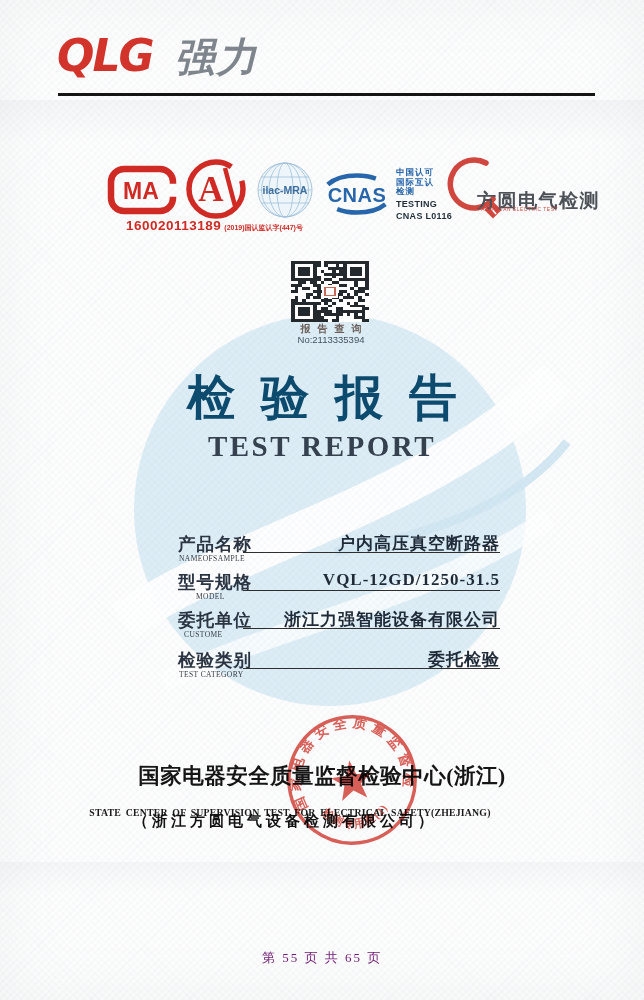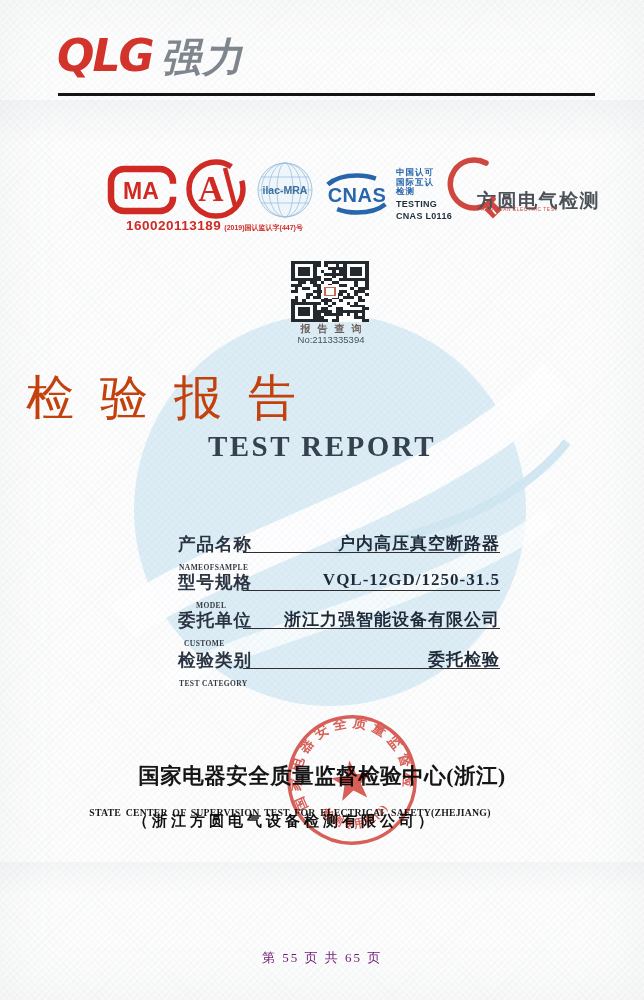--- a/index.html
+++ b/index.html
@@ -18,21 +18,21 @@
       repeating-linear-gradient(45deg, rgba(160,175,190,0.04) 0 1.5px, transparent 1.5px 5px);
   }
   .band { position:absolute; left:0; width:100%; z-index:1; pointer-events:none; }
   .band.b1 { top:100px; height:42px; background:linear-gradient(rgba(190,196,202,0.14), rgba(190,196,202,0)); }
   .band.b2 { top:862px; height:32px; background:linear-gradient(rgba(190,196,202,0.12), rgba(190,196,202,0)); }
 
   
   .logo { position:absolute; left:57px; top:30px; z-index:2; white-space:nowrap;
           font-family:"DejaVu Sans","Liberation Sans",sans-serif; font-style:italic; font-weight:900; }
   .logo .latin { font-size:44px; color:#d2342b; letter-spacing:-2px; }
-  .logo .cn { font-size:40px; color:#7e858c; margin-left:8px; letter-spacing:2px; }
+  .logo .cn { font-size:40px; color:#7e858c; margin-left:22px; letter-spacing:2px; }
   .header-rule { position:absolute; left:58px; top:93px; width:537px; height:2.5px; background:#161616; z-index:2; }
 
   
   .cert { position:absolute; z-index:2; }
   .cma-number { position:absolute; left:92px; top:216px; z-index:2; white-space:nowrap; }
   .cma-number .num { font-family:"Liberation Sans",sans-serif; font-weight:700; font-size:13.5px; color:#cf2a24; letter-spacing:0.5px;margin-left:34px; }
   .cma-number .note { font-family:"Liberation Sans",sans-serif; font-weight:700; font-size:7px; color:#cf2a24; margin-left:3px; }
   .cnas-col { position:absolute; left:396px; top:168px; z-index:2; line-height:9.5px; }
   .cnas-col .zh { font-size:8.5px; color:#2766ab; font-weight:700; letter-spacing:1px; }
   .cnas-col .en { font-family:"Liberation Sans",sans-serif; font-size:9px; font-weight:900; color:#1f2d3a; margin-top:3px; letter-spacing:0.3px; }
@@ -40,32 +40,32 @@
   .fy-en { position:absolute; left:478px; top:207px; z-index:2; font-family:"Liberation Sans",sans-serif; font-size:4.8px; color:#d0473f; letter-spacing:0.6px; white-space:nowrap; }
 
   
   .qr { position:absolute; left:291px; top:261px; z-index:2; }
   .qr-caption { position:absolute; left:266px; top:322px; width:130px; z-index:2; text-align:center;
                 font-size:10px; font-weight:700; color:#6b5d58; letter-spacing:7px; text-indent:7px; }
   .qr-number { position:absolute; left:266px; top:334px; width:130px; z-index:2; text-align:center;
                font-family:"Liberation Sans",sans-serif; font-size:9.5px; color:#46525e; }
 
   
-  .title-cn { position:absolute; left:0; top:366px; width:644px; z-index:2; text-align:left;
-              font-size:48px; font-weight:400; color:#c2410c; letter-spacing:26px; text-indent:26px; }
+  .title-cn { position:absolute; left:0; top:366px; width:644px; z-index:2; text-align:center;
+              font-size:48px; font-weight:700; color:#0c4a6e; letter-spacing:26px; text-indent:26px; }
   .title-en { position:absolute; left:0; top:430px; width:644px; z-index:2; text-align:center;
               font-size:29px; font-weight:700; color:#35414f; letter-spacing:2.5px; }
 
   
   .watermark { position:absolute; left:105px; top:290px; z-index:0; pointer-events:none; }
 
   
   .frow { position:absolute; left:0; top:0; width:644px; z-index:2; }
   .flabel { position:absolute; left:178px; font-size:17.5px; font-weight:700; color:#2a3442; letter-spacing:1px; white-space:nowrap; }
-  .fsub { position:absolute; left:179px; font-size:7.5px; font-weight:700; color:#333a42; letter-spacing:0.4px; white-space:nowrap;margin-top:9px; }
+  .fsub { position:absolute; left:179px; font-size:7.5px; font-weight:400; color:#333a42; letter-spacing:0.4px; white-space:nowrap; }
   .fline { position:absolute; left:243px; width:257px; border-bottom:1.6px solid #2e2e2e; }
   .fvalue { position:absolute; left:243px; width:257px; text-align:right; font-size:17px; font-weight:700; color:#1f2a38; letter-spacing:1px; white-space:nowrap; }
 
   
   .org-cn { position:absolute; left:0; top:761px; width:644px; z-index:2; text-align:center;
             font-size:21.5px; font-weight:800; color:#151515; letter-spacing:0.5px; }
   .org-en { position:absolute; left:0; top:807px; width:580px; z-index:2; text-align:center;
             font-size:9.8px; font-weight:700; color:#1a1a1a; letter-spacing:0.2px; word-spacing:2px; }
   .org-sub { position:absolute; left:0; top:812px; width:570px; z-index:2; text-align:center;
              font-size:15px; font-weight:700; color:#121212; letter-spacing:4px; }

